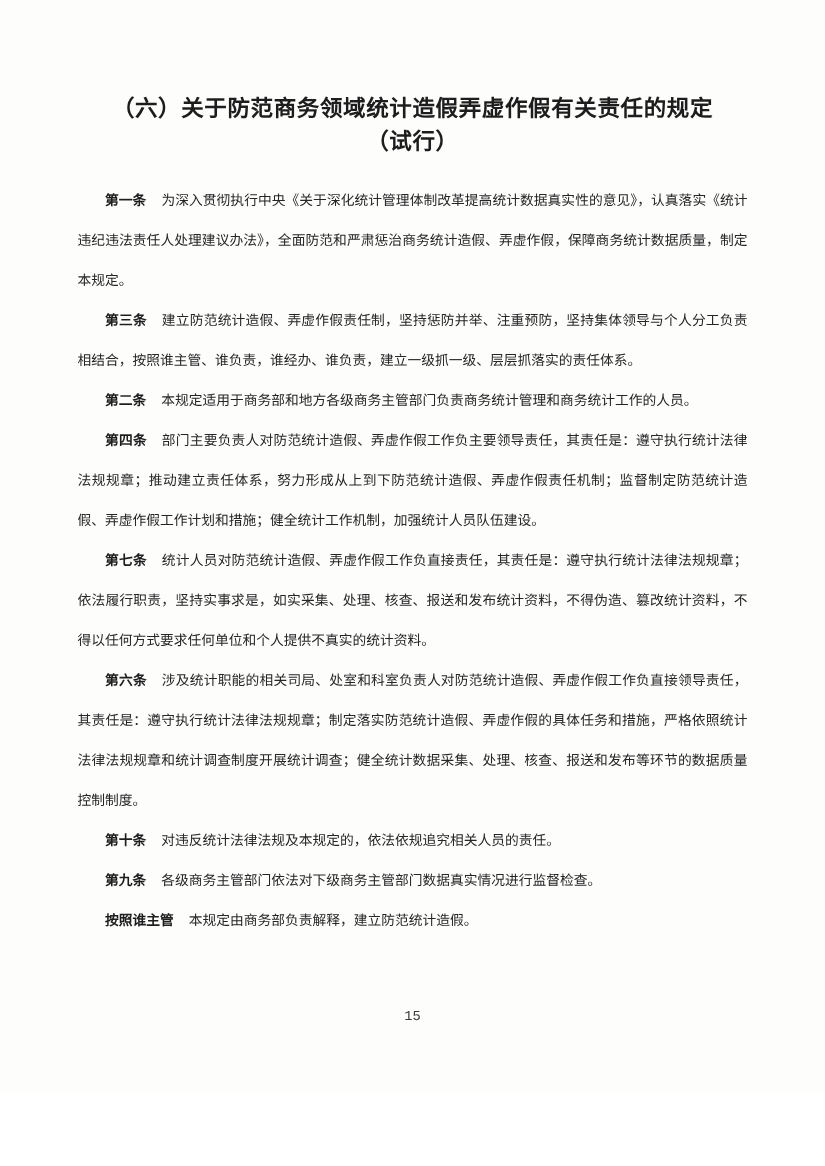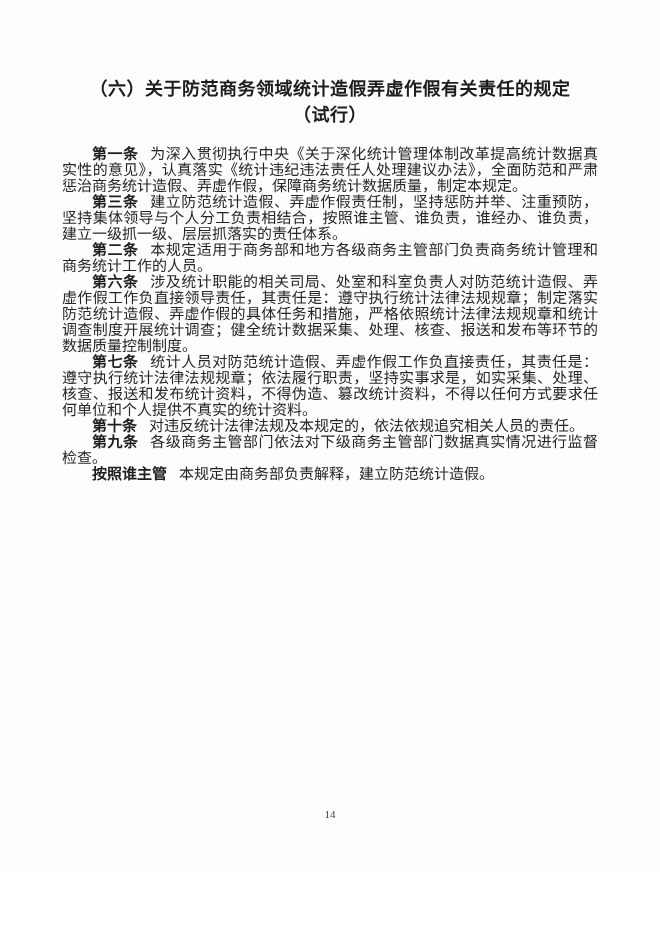--- a/index.html
+++ b/index.html
@@ -7,39 +7,39 @@
     padding: 0;
     background: #ffffff;
   }
   .page {
     position: relative;
     width: 660px;
     height: 874px;
     margin: 0 auto;
     background: #fdfdfc;
     overflow: hidden;
-    font-family: Liberation Serif, serif;
+    font-family: Liberation Mono, monospace;
     color: #2a2a2a;
   }
   .doc-title {
     margin: 76px 48px 0 48px;
     text-align: center;
     font-size: 18px;
     font-weight: bold;
     line-height: 26px;
     color: #1d1d1d;
     letter-spacing: 0.5px;
   }
   .doc-body {
     margin: 18px 62px 0 62px;
   }
   .article {
     margin: 0;
-    font-size: 15px;
-    line-height: 16px;
+    font-size: 11px;
+    line-height: 32px;
     text-align: justify;
     text-justify: inter-ideograph;
     text-indent: 2em;
     color: #262626;
   }
   .article .label {
     font-weight: bold;
     margin-right: 12px;
     color: #1e1e1e;
   }
@@ -60,22 +60,23 @@
 
   <div class="doc-title">
     <div>（六）关于防范商务领域统计造假弄虚作假有关责任的规定</div>
     <div>（试行）</div>
   </div>
 
   <div class="doc-body">
     <p class="article"><span class="label">第一条</span><span>为深入贯彻执行中央《关于深化统计管理体制改革提高统计数据真实性的意见》，认真落实《统计违纪违法责任人处理建议办法》，全面防范和严肃惩治商务统计造假、弄虚作假，保障商务统计数据质量，制定本规定。</span></p>
     <p class="article"><span class="label">第三条</span><span>建立防范统计造假、弄虚作假责任制，坚持惩防并举、注重预防，坚持集体领导与个人分工负责相结合，按照谁主管、谁负责，谁经办、谁负责，建立一级抓一级、层层抓落实的责任体系。</span></p>
     <p class="article"><span class="label">第二条</span><span>本规定适用于商务部和地方各级商务主管部门负责商务统计管理和商务统计工作的人员。</span></p>
+    <p class="article"><span class="label">第四条</span><span>部门主要负责人对防范统计造假、弄虚作假工作负主要领导责任，其责任是：遵守执行统计法律法规规章；推动建立责任体系，努力形成从上到下防范统计造假、弄虚作假责任机制；监督制定防范统计造假、弄虚作假工作计划和措施；健全统计工作机制，加强统计人员队伍建设。</span></p>
+    <p class="article"><span class="label">第七条</span><span>统计人员对防范统计造假、弄虚作假工作负直接责任，其责任是：遵守执行统计法律法规规章；依法履行职责，坚持实事求是，如实采集、处理、核查、报送和发布统计资料，不得伪造、篡改统计资料，不得以任何方式要求任何单位和个人提供不真实的统计资料。</span></p>
     <p class="article"><span class="label">第六条</span><span>涉及统计职能的相关司局、处室和科室负责人对防范统计造假、弄虚作假工作负直接领导责任，其责任是：遵守执行统计法律法规规章；制定落实防范统计造假、弄虚作假的具体任务和措施，严格依照统计法律法规规章和统计调查制度开展统计调查；健全统计数据采集、处理、核查、报送和发布等环节的数据质量控制制度。</span></p>
-    <p class="article"><span class="label">第七条</span><span>统计人员对防范统计造假、弄虚作假工作负直接责任，其责任是：遵守执行统计法律法规规章；依法履行职责，坚持实事求是，如实采集、处理、核查、报送和发布统计资料，不得伪造、篡改统计资料，不得以任何方式要求任何单位和个人提供不真实的统计资料。</span></p>
     <p class="article"><span class="label">第十条</span><span>对违反统计法律法规及本规定的，依法依规追究相关人员的责任。</span></p>
     <p class="article"><span class="label">第九条</span><span>各级商务主管部门依法对下级商务主管部门数据真实情况进行监督检查。</span></p>
     <p class="article"><span class="label">按照谁主管</span><span>本规定由商务部负责解释，建立防范统计造假。</span></p>
   </div>
 
-  <div class="page-number">14</div>
+  <div class="page-number">15</div>
 
 </div>
 
 </body></html>

